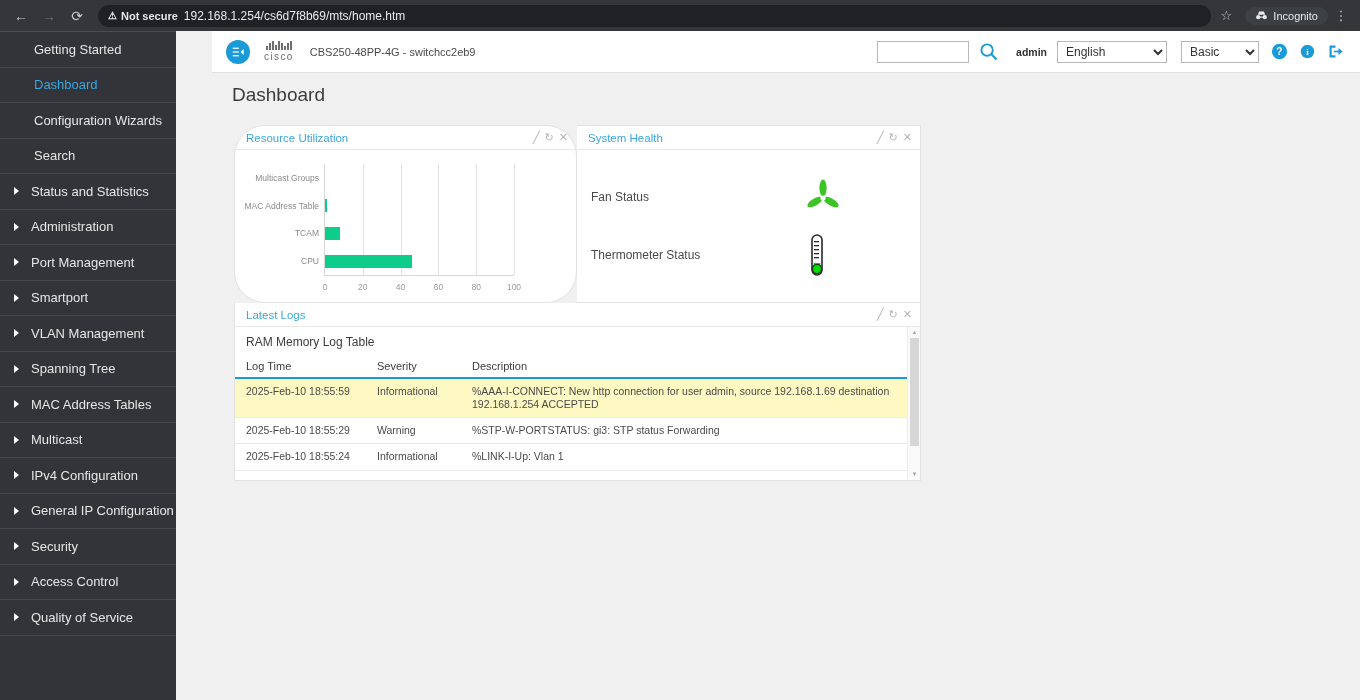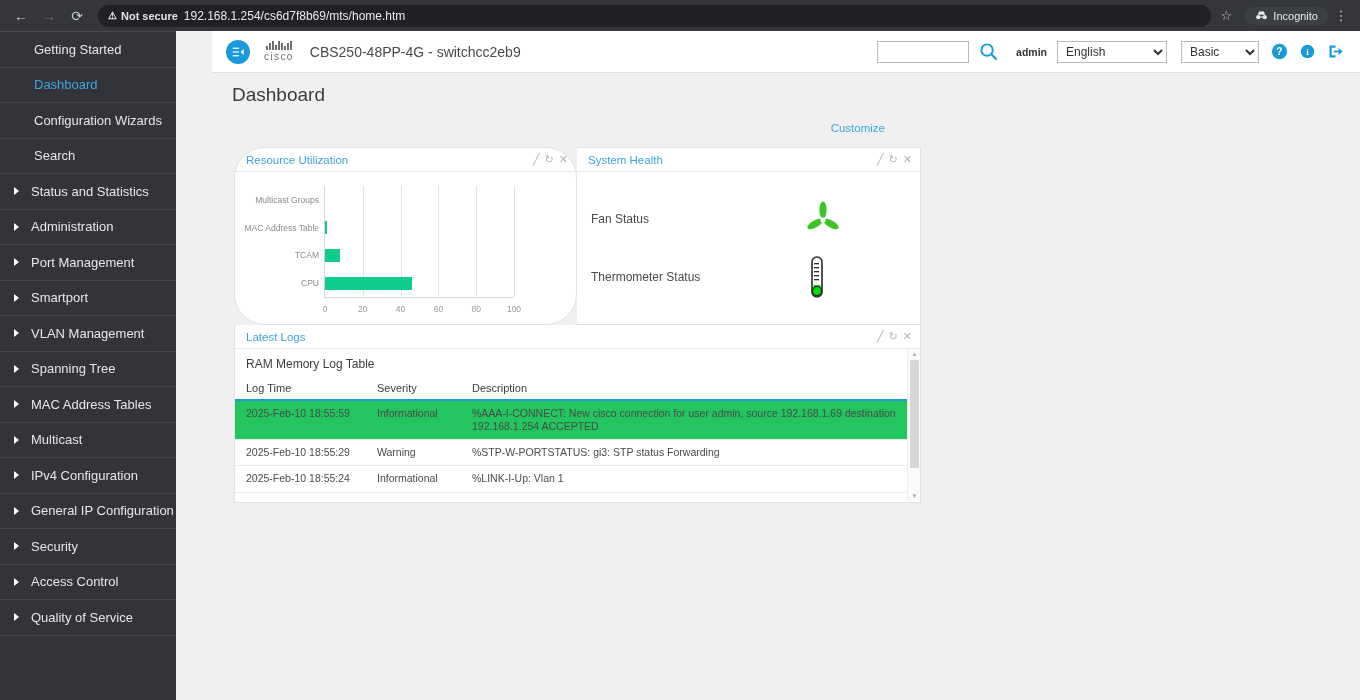--- a/index.html
+++ b/index.html
@@ -128,21 +128,21 @@
     flex-shrink: 0;
   }
   .cisco-bars { display: flex; align-items: flex-end; gap: 1.5px; height: 9px; }
   .cisco-bars i { width: 1.5px; background: #6d6e71; display: block; }
   .cisco-word {
     font-size: 10px; color: #6d6e71; letter-spacing: 1.4px;
     margin-top: 1px; font-family: "Liberation Sans", sans-serif;
   }
   .device-title {
     margin-left: 16px;
-    font-size: 14px;
+    font-size: 11px;
     color: #4a4a4a;
     white-space: nowrap;
   }
   .header-right {
     margin-left: auto;
     display: flex;
     align-items: center;
     gap: 10px;
   }
   .search-box {
@@ -302,21 +302,21 @@
   .logs-table td {
     font-size: 10.5px;
     color: #4a4a4a;
     padding: 6px 8px 6px 11px;
     border-bottom: 1px solid #ebebeb;
     vertical-align: top;
     line-height: 1.25;
   }
   .col-time { width: 131px; }
   .col-sev { width: 95px; }
-  .row-shaded { background: #22c55e; }
+  .row-shaded { background: #fef9c3; }
   .log-scrollbar {
     position: absolute;
     top: 0; right: 0;
     width: 13px; height: 152px;
     background: #fafafa;
     border-left: 1px solid #ededed;
   }
   .log-thumb {
     position: absolute;
     top: 11px; left: 2px;
@@ -488,23 +488,20 @@
             <path d="M13.5 6 L18.5 10 L13.5 14 Z" fill="#1a9bd7"></path>
           </svg>
         </div>
       </div>
     </div>
 
     <div class="page-title-row">
       <h1 class="page-title">Dashboard</h1>
     </div>
 
-    <div class="customize-row">
-      <span class="customize-link">Customize</span>
-    </div>
 
     <div class="dash">
 
       <div class="panel-row">
 
         <div class="panel panel-a">
           <div class="panel-head">
             <span class="panel-title">Resource Utilization</span>
             <span class="panel-tools">
               <span>╱</span>
@@ -601,21 +598,21 @@
               <tr id="logs-head-row">
                   <th class="col-time">Log Time</th>
                   <th class="col-sev">Severity</th>
                   <th class="col-desc">Description</th>
                 </tr>
             </thead>
             <tbody id="logs-body">
                 <tr class="row-shaded">
                   <td>2025-Feb-10 18:55:59</td>
                   <td>Informational</td>
-                  <td>%AAA-I-CONNECT: New cisco connection for user admin, source 192.168.1.69 destination 192.168.1.254 ACCEPTED</td>
+                  <td>%AAA-I-CONNECT: New http connection for user admin, source 192.168.1.69 destination 192.168.1.254 ACCEPTED</td>
                 </tr>
                 <tr>
                   <td>2025-Feb-10 18:55:29</td>
                   <td>Warning</td>
                   <td>%STP-W-PORTSTATUS: gi3: STP status Forwarding</td>
                 </tr>
                 <tr>
                   <td>2025-Feb-10 18:55:24</td>
                   <td>Informational</td>
                   <td>%LINK-I-Up: Vlan 1</td>

